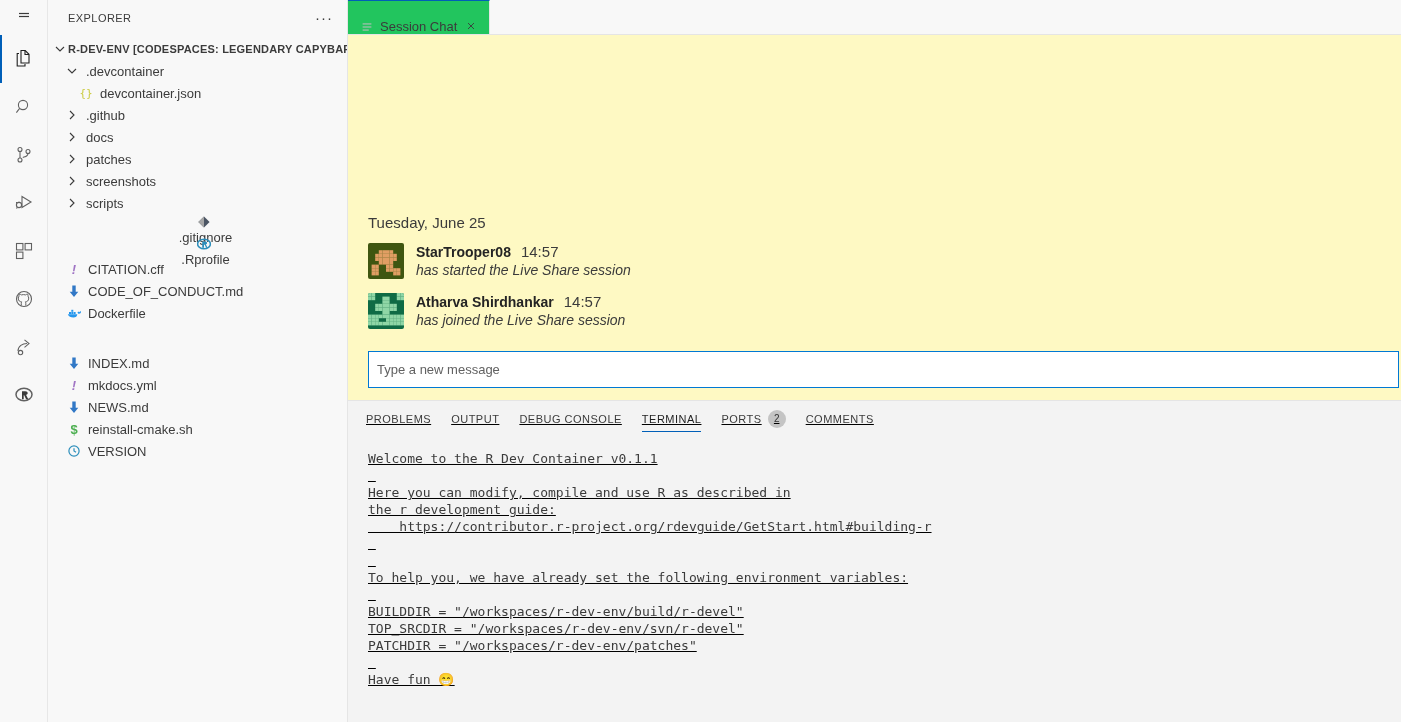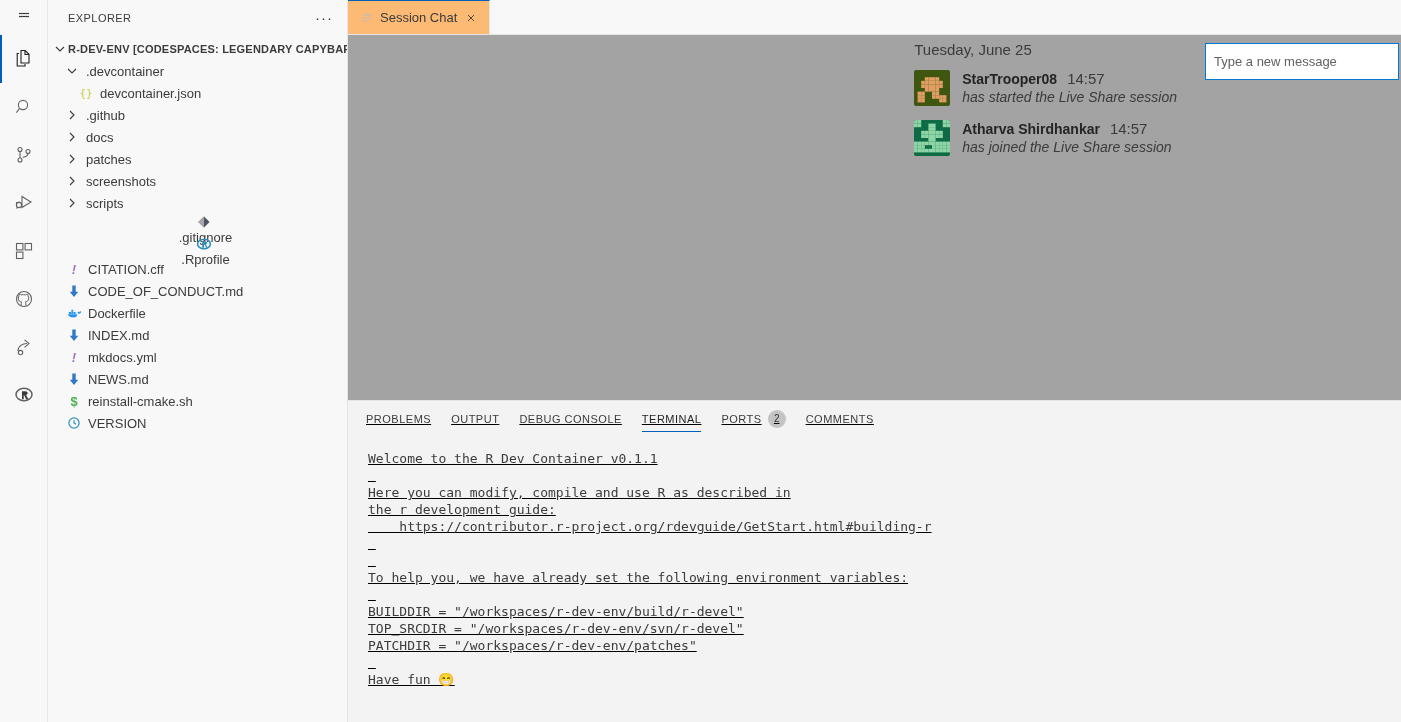--- a/index.html
+++ b/index.html
@@ -75,37 +75,37 @@
 
   
   .main { flex: 1 1 auto; display: flex; flex-direction: column;
           min-width: 0; background: #ffffff; }
   .tabbar {
     height: 35px; flex: 0 0 35px; background: #f8f8f8;
     border-bottom: 1px solid #e5e5e5;
     display: flex; align-items: stretch;
   }
   .tab {
-    display: flex; align-items: center; gap: 6px;
-    padding: 0 10px 0 12px; background: #fdba74;
+    display: flex; align-items: flex-end; gap: 6px;
+    padding: 0 10px 0 12px; background: #22c55e;
     border-right: 1px solid #e5e5e5;
     border-top: 1px solid #005fb8;
     font-size: 13px; color: #3b3b3b; position: relative;
     min-width: 135px;
   }
   .tab .t-icon { color: #bdbdbd; display: flex; align-items: center; }
   .tab .t-label { flex: 1 1 auto; }
   .tab .t-close { color: #3b3b3b; display: flex; align-items: center;
                   padding: 2px; border-radius: 4px; }
 
   
   .editor {
-    flex: 1 1 auto; background: #a3a3a3;
+    flex: 1 1 auto; background: #fef9c3;
     position: relative; min-height: 0;
-    display: flex; flex-direction: row; justify-content: flex-end;
+    display: flex; flex-direction: column; justify-content: flex-end;
     padding: 0 0 0 0;
   }
   .chat-scroll { padding: 0 8px 0 20px; }
   .chat-date {
     font-size: 15px; color: #3b3b3b; padding: 6px 0 12px 0;
   }
   .msg { display: flex; gap: 12px; margin-bottom: 14px; }
   .avatar {
     width: 36px; height: 36px; flex: 0 0 36px; border-radius: 2px;
     display: block;
@@ -354,21 +354,21 @@
                 <rect x="2" y="5" width="2" height="2" fill="#2496ed"></rect>
                 <rect x="4.3" y="5" width="2" height="2" fill="#2496ed"></rect>
                 <rect x="6.6" y="5" width="2" height="2" fill="#2496ed"></rect>
                 <rect x="4.3" y="2.8" width="2" height="2" fill="#2496ed"></rect>
                 <path d="M0.8 7.2h9.5c0 2-1.6 3.3-3.9 3.3-2.6 0-4.8-1-5.6-3.3z" fill="#2496ed"></path>
                 <path d="M10.5 5.2c.9-.6 1.8-.4 2.3 0 .2-.8.9-1.2.9-1.2.5.9.2 1.9-.3 2.3-.5.4-1.4.5-2.4.2z" fill="#2496ed"></path>
               </svg>
             </span>
             <span class="lbl">Dockerfile</span>
           </div>
-          <div class="row" style="padding-left: 16px;">
+          <div class="row" style="padding-left: 16px; margin-top: 28px;">
             <span class="fi" style="color: rgb(49, 120, 198); margin-left: 2px;">
               <svg width="12" height="13" viewBox="0 0 12 13">
                 <path d="M4.3 0.5h3.4v6.2h2.6L6 12 1.7 6.7h2.6z" fill="#3178c6"></path>
               </svg>
             </span>
             <span class="lbl">INDEX.md</span>
           </div>
           <div class="row" style="padding-left: 16px;">
             <span class="fi" style="color: rgb(160, 116, 196); margin-left: 2px; font-style: italic; font-weight: bold; font-size: 13px;">!</span>
             <span class="lbl">mkdocs.yml</span>

